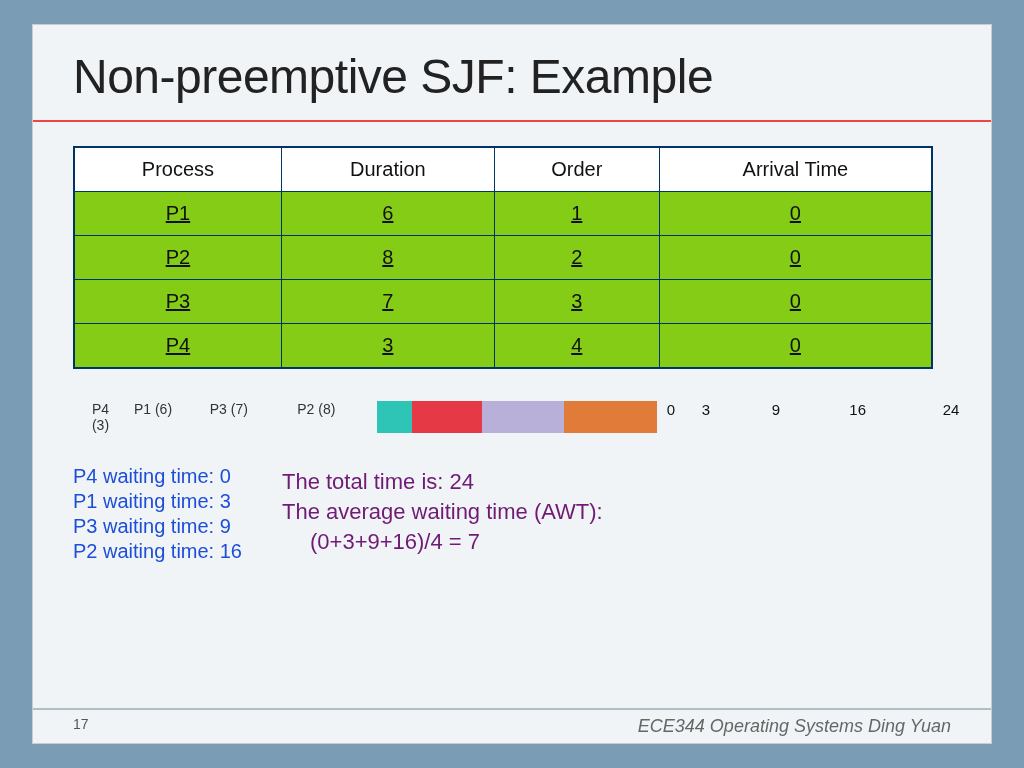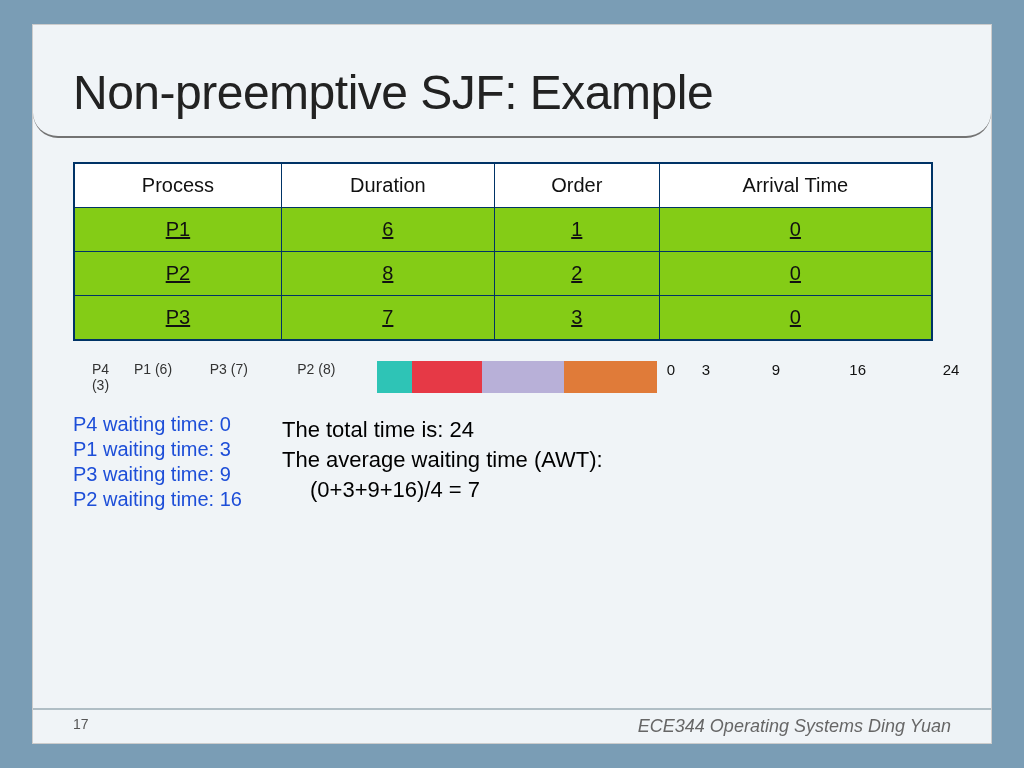--- a/index.html
+++ b/index.html
@@ -20,38 +20,37 @@
       height: 720px;
       background: #f0f4f7;
       border: 1px solid #ccc;
       display: flex;
       flex-direction: column;
       padding: 0;
       position: relative;
     }
 
     .slide-header {
-      padding: 40px 40px 16px 40px;
-      border-bottom: 2px solid #737373;
-      border-radius: 25px;
+      padding: 24px 40px 16px 40px;
+      border-bottom: 2px solid #ef4444;
     }
 
     .slide-title {
       font-size: 48px;
       font-weight: 300;
       color: #222;
       letter-spacing: -0.5px;
     }
 
     .slide-body {
       flex: 1;
       padding: 24px 40px 10px 40px;
       display: flex;
       flex-direction: column;
-      gap: 16px;
+      gap: 28px;
     }
 
     
     .process-table {
       border-collapse: collapse;
       width: 860px;
       border: 2px solid #003366;
     }
 
     .process-table th, .process-table td {
@@ -143,21 +142,21 @@
 
     .summary-text {
       display: flex;
       flex-direction: column;
       gap: 4px;
       padding-top: 4px;
     }
 
     .summary-text p {
       font-size: 22px;
-      color: #000000;
+      color: #701a75;
     }
 
     
     .slide-footer {
       border-top: 2px solid #b0bec5;
       padding: 6px 40px;
       display: flex;
       justify-content: space-between;
       align-items: flex-start;
     }
@@ -204,20 +203,26 @@
             <td>8</td>
             <td>2</td>
             <td>0</td>
           </tr>
           <tr>
             <td>P3</td>
             <td>7</td>
             <td>3</td>
             <td>0</td>
           </tr>
+          <tr>
+            <td>P4</td>
+            <td>3</td>
+            <td>4</td>
+            <td>0</td>
+          </tr>
         </tbody>
     </table>
 
     <div class="gantt-section">
 
       <div class="gantt-labels-top" id="gantt-labels-top">
       <span class="gantt-label" style="left: 0%; width: 12.5%;">P4 (3)</span>
           <span class="gantt-label" style="left: 12.5%; width: 25%;">P1 (6)</span>
           <span class="gantt-label" style="left: 37.5%; width: 29.17%;">P3 (7)</span>
           <span class="gantt-label" style="left: 66.67%; width: 33.33%;">P2 (8)</span>

